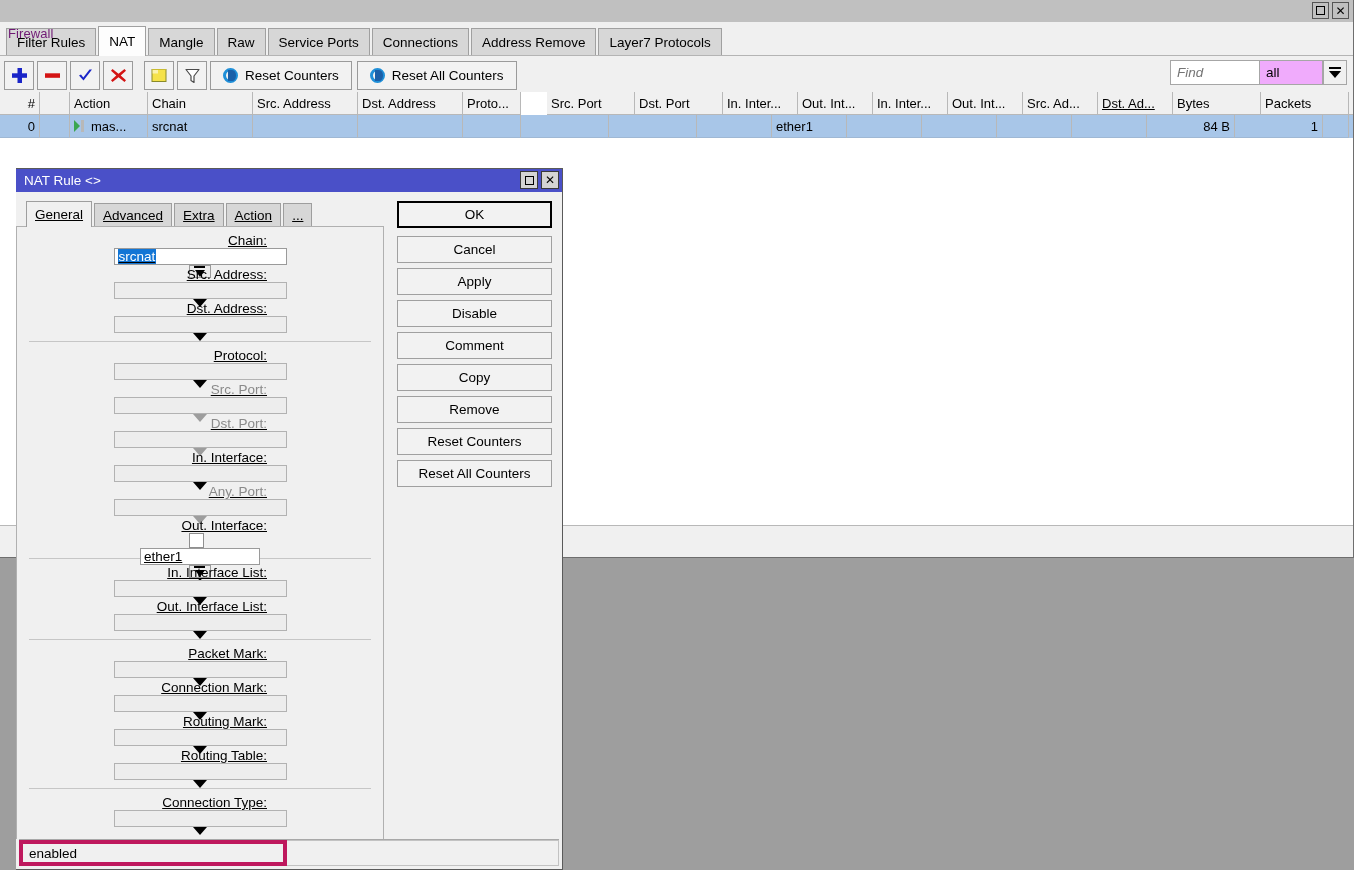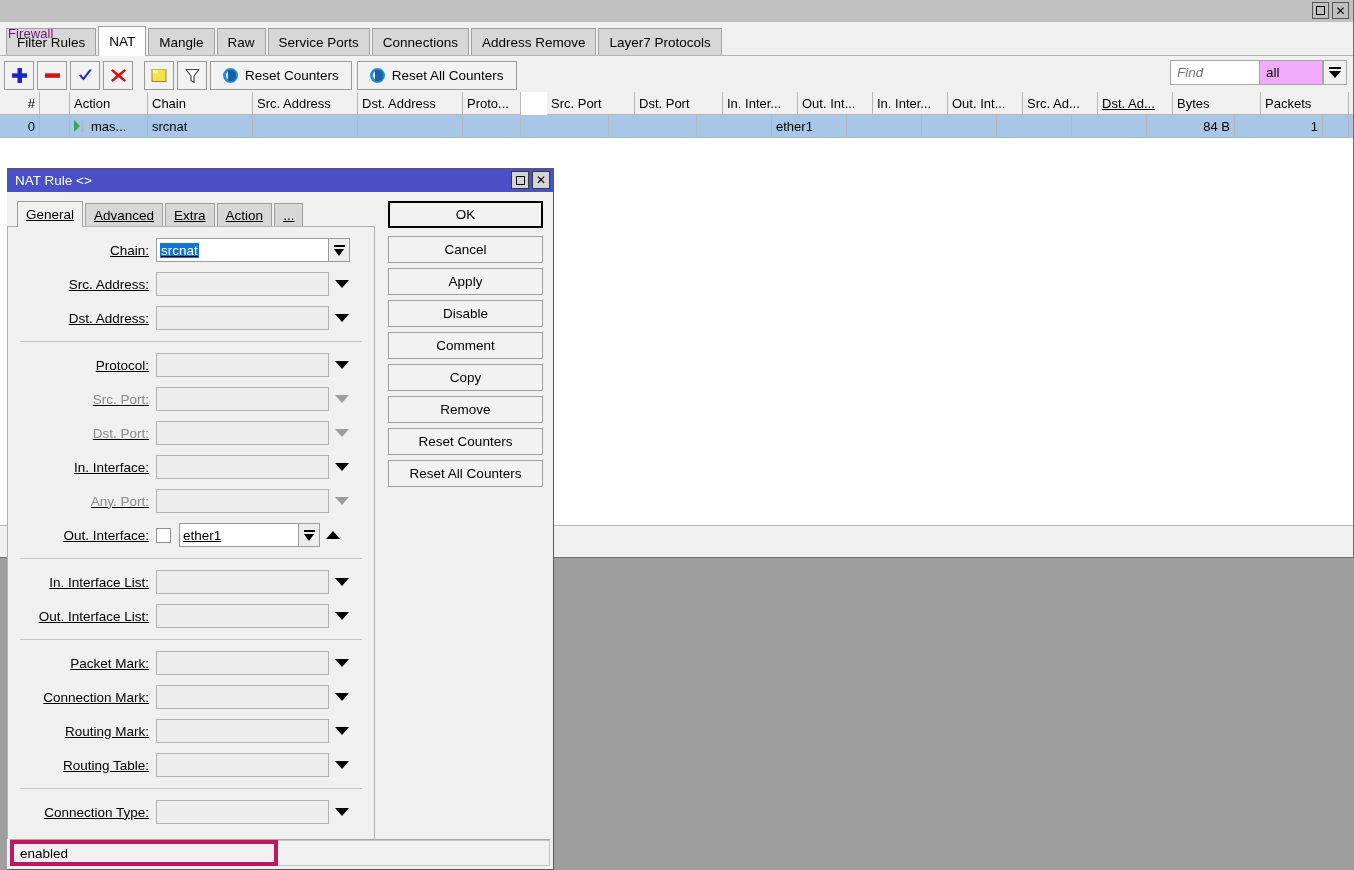--- a/index.html
+++ b/index.html
@@ -184,21 +184,21 @@
   #win-statusbar {
     flex: none; height: 32px;
     background: #f0f0f0;
     border-top: 1px solid #b8b8b8;
     display: flex; align-items: center;
   }
 
   
   #nat-dialog {
     position: absolute;
-    left: 7px; top: 168px;
+    left: 16px; top: 168px;
     width: 547px; height: 702px;
     background: #f0f0f0;
     border: 1px solid #5a5a5a;
     border-left: none;
     display: flex; flex-direction: column;
     z-index: 20;
   }
   #dlg-titlebar {
     height: 23px; flex: none;
     background: #4a50c8;
@@ -251,20 +251,21 @@
     border-right: 1px solid #b0b0b0;
     border-left: 1px solid #b0b0b0;
     background: #f0f0f0;
     padding-top: 6px;
     overflow: hidden;
   }
   .frow {
     display: flex; align-items: center;
     height: 34px;
     padding-left: 0;
+    flex-direction: column;
   }
   .flabel {
     width: 148px; text-align: right;
     padding-right: 7px;
     font-size: 13.5px;
     white-space: nowrap;
   }
   .flabel.dim { color: #8a8a8a; }
   .finput {
     width: 173px; height: 24px;

